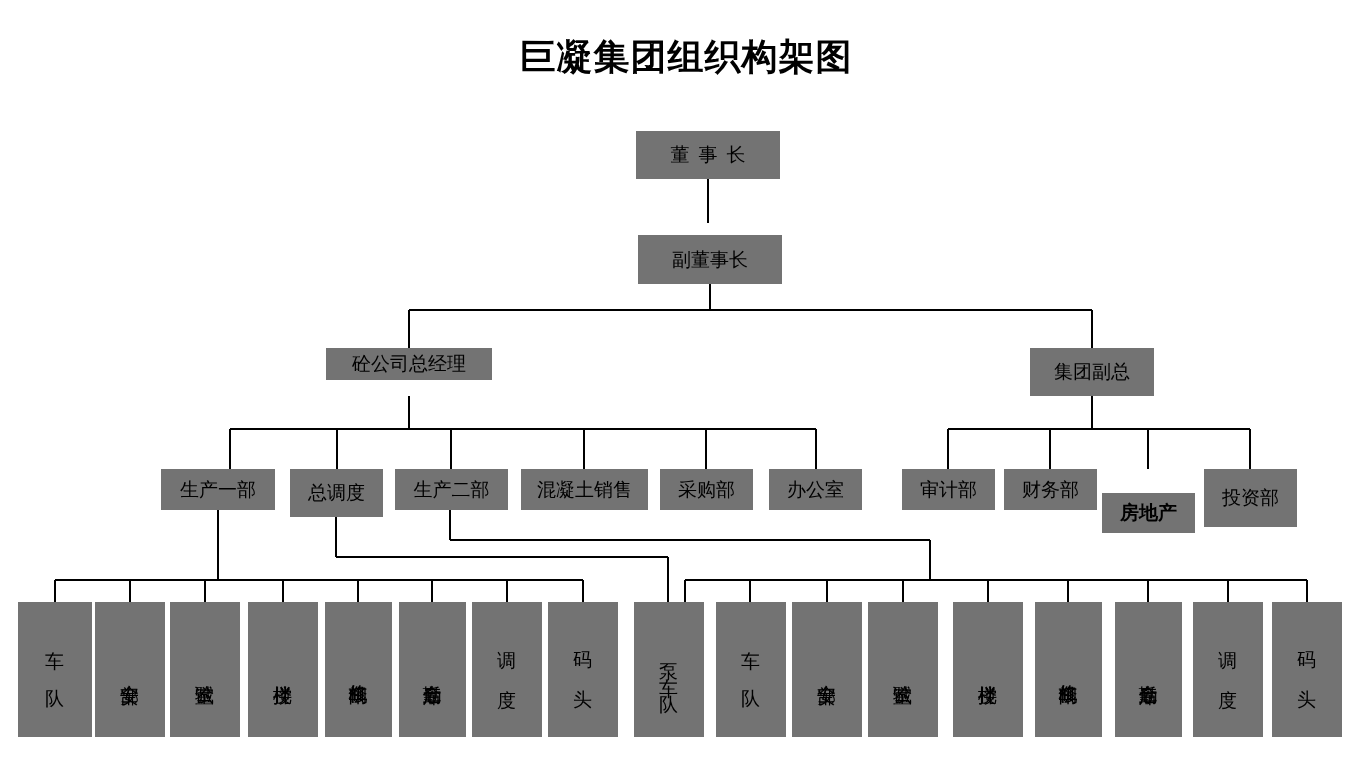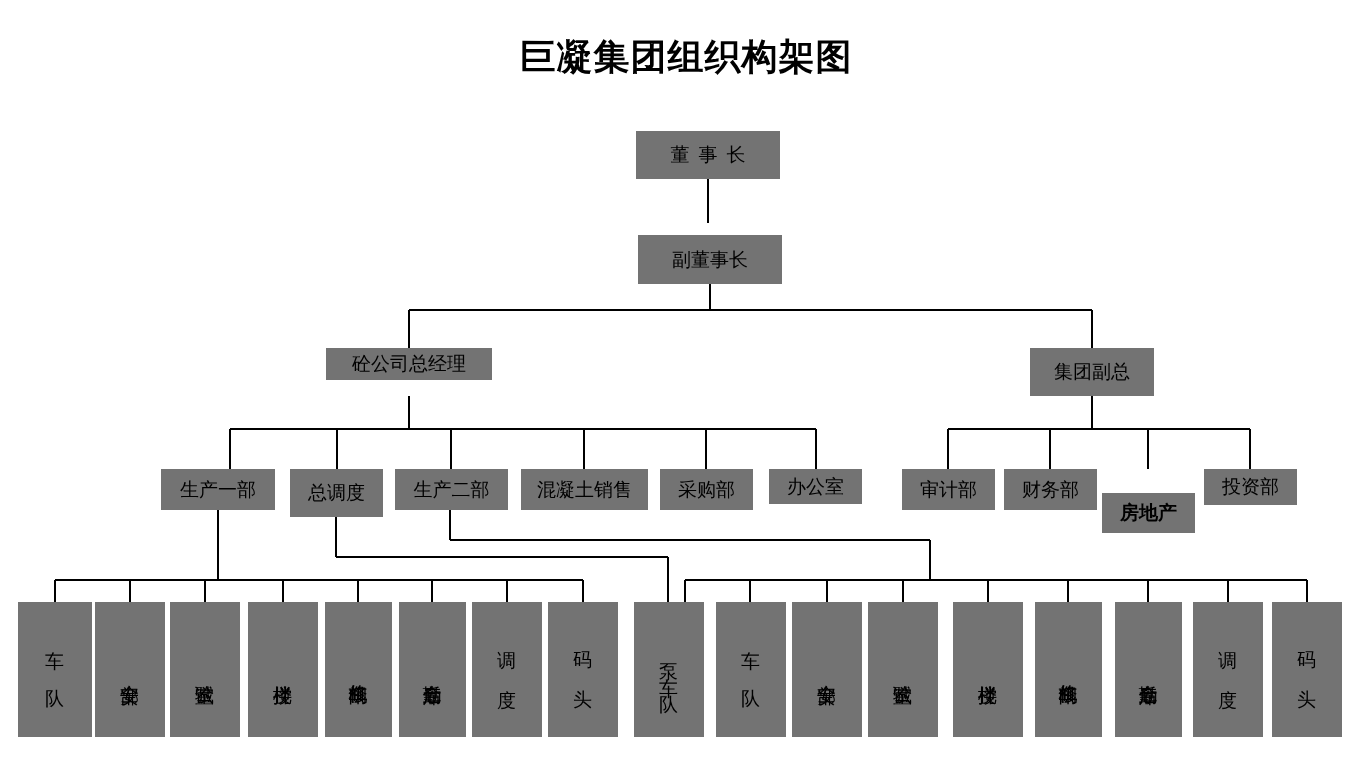--- a/index.html
+++ b/index.html
@@ -143,26 +143,26 @@
   <div class="node" style="left:638px; top:223px; width:144px; height:49px;margin-top:12px;">副董事长</div>
 
   <div class="node" style="left:326px; top:348px; width:166px; height:32px;">砼公司总经理</div>
   <div class="node" style="left:1030px; top:348px; width:124px; height:48px;">集团副总</div>
 
   <div class="node" style="left:161px; top:469px; width:114px; height:41px;">生产一部</div>
   <div class="node" style="left:290px; top:469px; width:93px; height:48px;">总调度</div>
   <div class="node" style="left:395px; top:469px; width:113px; height:41px;">生产二部</div>
   <div class="node" style="left:521px; top:469px; width:127px; height:41px;">混凝土销售</div>
   <div class="node" style="left:660px; top:469px; width:93px; height:41px;">采购部</div>
-  <div class="node" style="left:769px; top:469px; width:93px; height:35px;">办公室</div>
+  <div class="node" style="left:769px; top:469px; width:93px; height:41px;">办公室</div>
 
   <div class="node" style="left:902px; top:469px; width:93px; height:41px;">审计部</div>
   <div class="node" style="left:1004px; top:469px; width:93px; height:41px;">财务部</div>
   <div class="node" style="left:1102px; top:493px; width:93px; height:40px;font-weight:bold;">房地产</div>
-  <div class="node" style="left:1204px; top:469px; width:93px; height:36px;">投资部</div>
+  <div class="node" style="left:1204px; top:469px; width:93px; height:58px;">投资部</div>
 
   <div class="node vert vspread" style="left:18px; top:602px; width:74px; height:135px;">车队</div>
   <div class="node vert" style="left:95px; top:602px; width:70px; height:135px;">安全部</div>
   <div class="node vert" style="left:170px; top:602px; width:70px; height:135px;">试验室</div>
   <div class="node vert" style="left:248px; top:602px; width:70px; height:135px;">搅拌楼</div>
   <div class="node vert" style="left:325px; top:602px; width:67px; height:135px;">机修车间</div>
   <div class="node vert" style="left:399px; top:602px; width:67px; height:135px;">仓库后勤</div>
   <div class="node vert vspread" style="left:472px; top:602px; width:70px; height:135px;">调度</div>
   <div class="node vert vspread" style="left:548px; top:602px; width:70px; height:135px;">码头</div>
 

